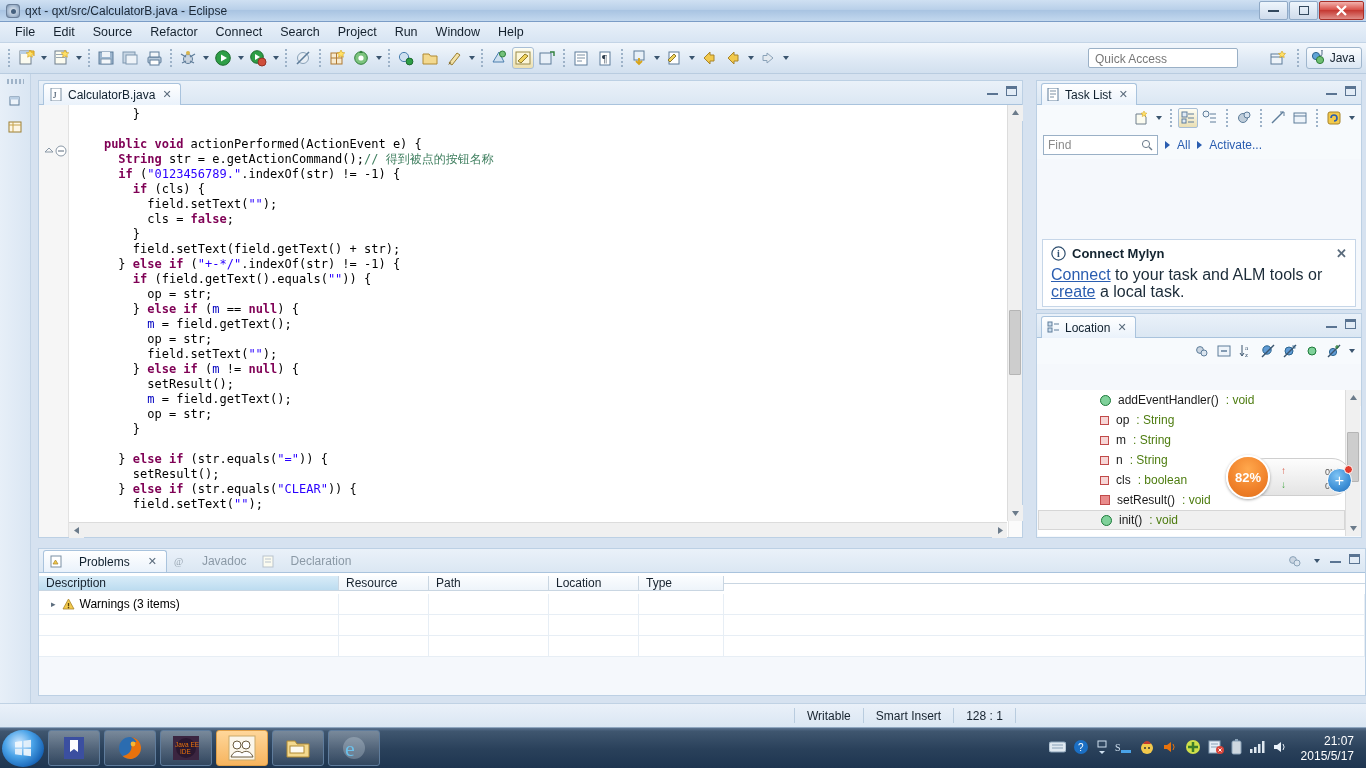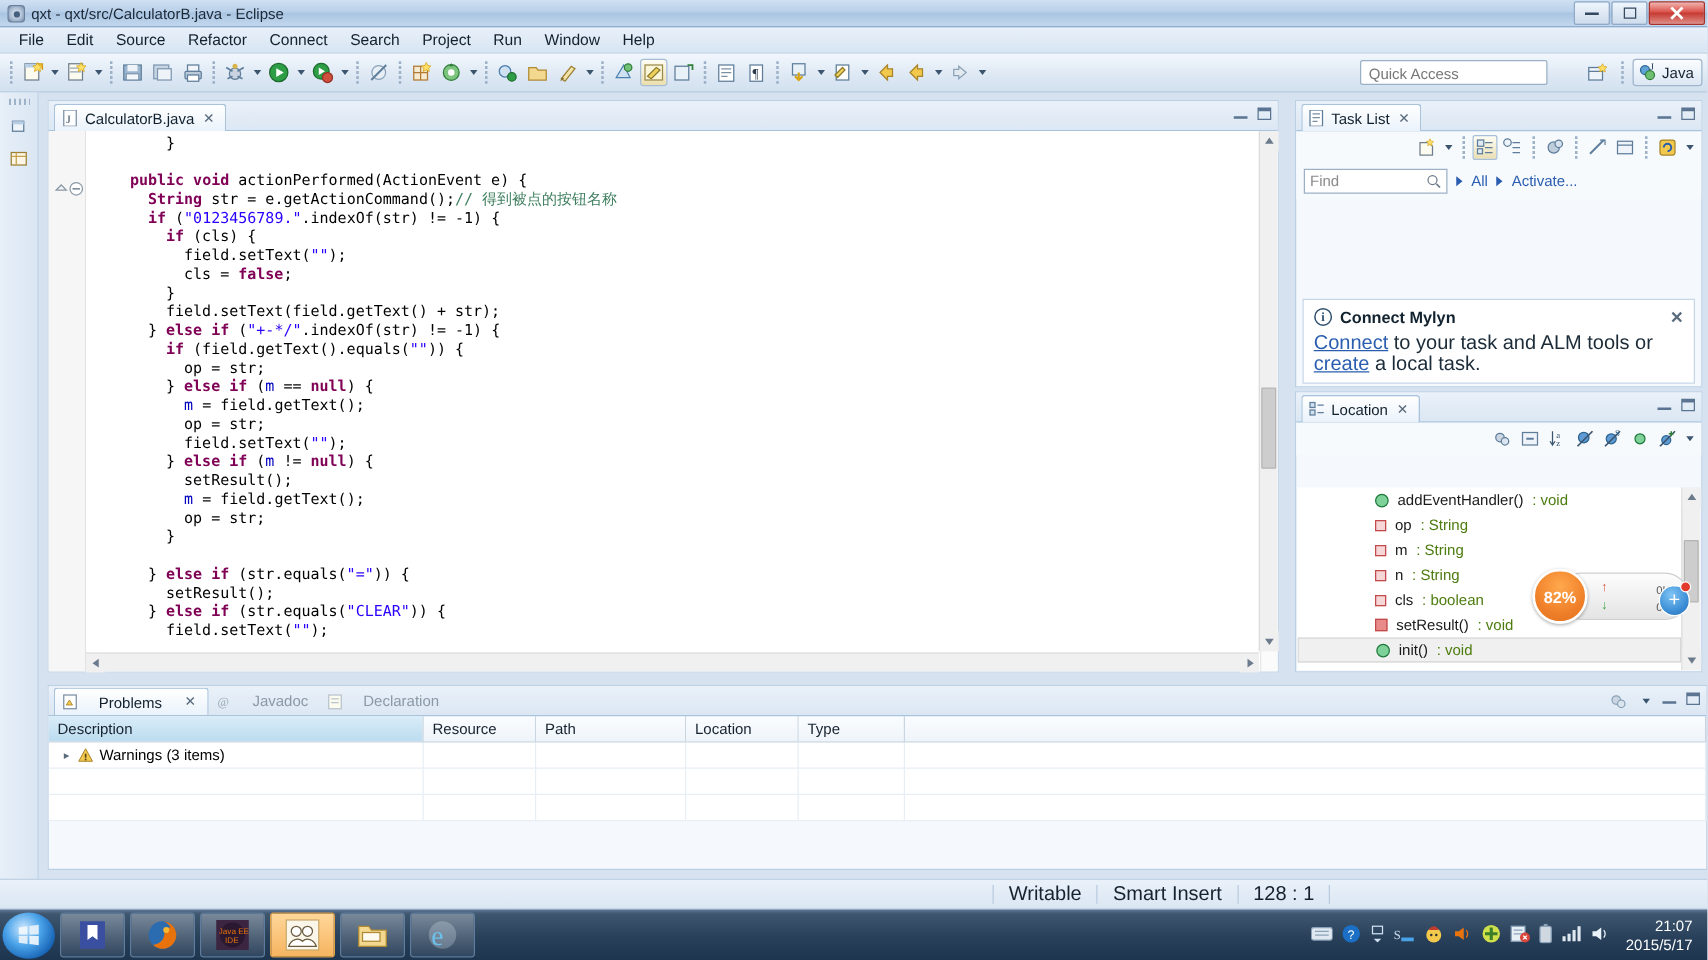--- a/index.html
+++ b/index.html
@@ -177,31 +177,31 @@
   .problems { position:absolute; left:38px; top:548px; width:1328px; height:148px;
     background:#f5f8fc; border:1px solid #bcd0e4; }
   .prob-tabs { height:24px; position:relative; background:linear-gradient(to bottom,#eaf1f9,#dbe7f3);
     border-bottom:1px solid #a9c3dd; display:flex; align-items:flex-end; }
   .prob-tab { height:22px; display:flex; align-items:center; gap:16px; padding:0 9px 0 6px;
      font-size:12px; color:#8b99a6; }
   .prob-tab.active { background:linear-gradient(to bottom,#ffffff,#eaf2fb); border:1px solid #a9c3dd;
      border-bottom:none; border-radius:3px 3px 0 0; color:#10202e; margin-left:4px; }
   .prob-summary { font-size:12px; color:#16222e; padding:5px 0 4px 7px; background:#fff; }
   .prob-table { background:#fff; }
-  .prob-head { display:flex; height:21px; font-size:12px; }
+  .prob-head { display:flex; height:21px; font-size:12px;align-items:center; }
   .pcol { border-right:1px solid #c9d6e2; border-bottom:1px solid #c9d6e2;
      background:linear-gradient(to bottom,#fbfdff,#eef4fa); display:flex; align-items:center; padding-left:7px; color:#16222e; }
   .pcol.sorted { background:linear-gradient(to bottom,#d9ecf8,#bcdcf0); position:relative;}
   .prow { display:flex; height:21px; font-size:12px; }
   .pcell { border-right:1px solid #e7eef5; border-bottom:1px solid #e7eef5; display:flex; align-items:center; padding-left:7px; }
 
   
   .statusbar { position:absolute; left:0; top:703px; width:1366px; height:24px;
     background:linear-gradient(to bottom,#eaf1f9,#dae6f3); border-top:1px solid #c0d2e4;
-    display:flex; align-items:center; font-size:16px; color:#16222e; }
+    display:flex; align-items:center; font-size:12px; color:#16222e; }
   .st-sep { width:1px; height:15px; background:#b9ccdf; margin:0 12px; }
 
   
   .taskbar { position:absolute; left:0; top:727px; width:1366px; height:41px;
     background:linear-gradient(to bottom,#5b7390 0%,#3f566f 8%,#29405a 55%,#1e3550 100%);
     border-top:1px solid #8fa7c0; display:flex; align-items:center; }
   .start-orb { width:42px; height:37px; margin-left:2px; border-radius:50%;
     background:radial-gradient(circle at 40% 35%, #cfe8ff 0%, #4aa3e8 40%, #1763b5 75%, #0b3d78 100%);
     display:flex; align-items:center; justify-content:center; }
   .tb-item { width:52px; height:36px; margin-left:4px; border:1px solid #5f7c9c; border-radius:3px;

